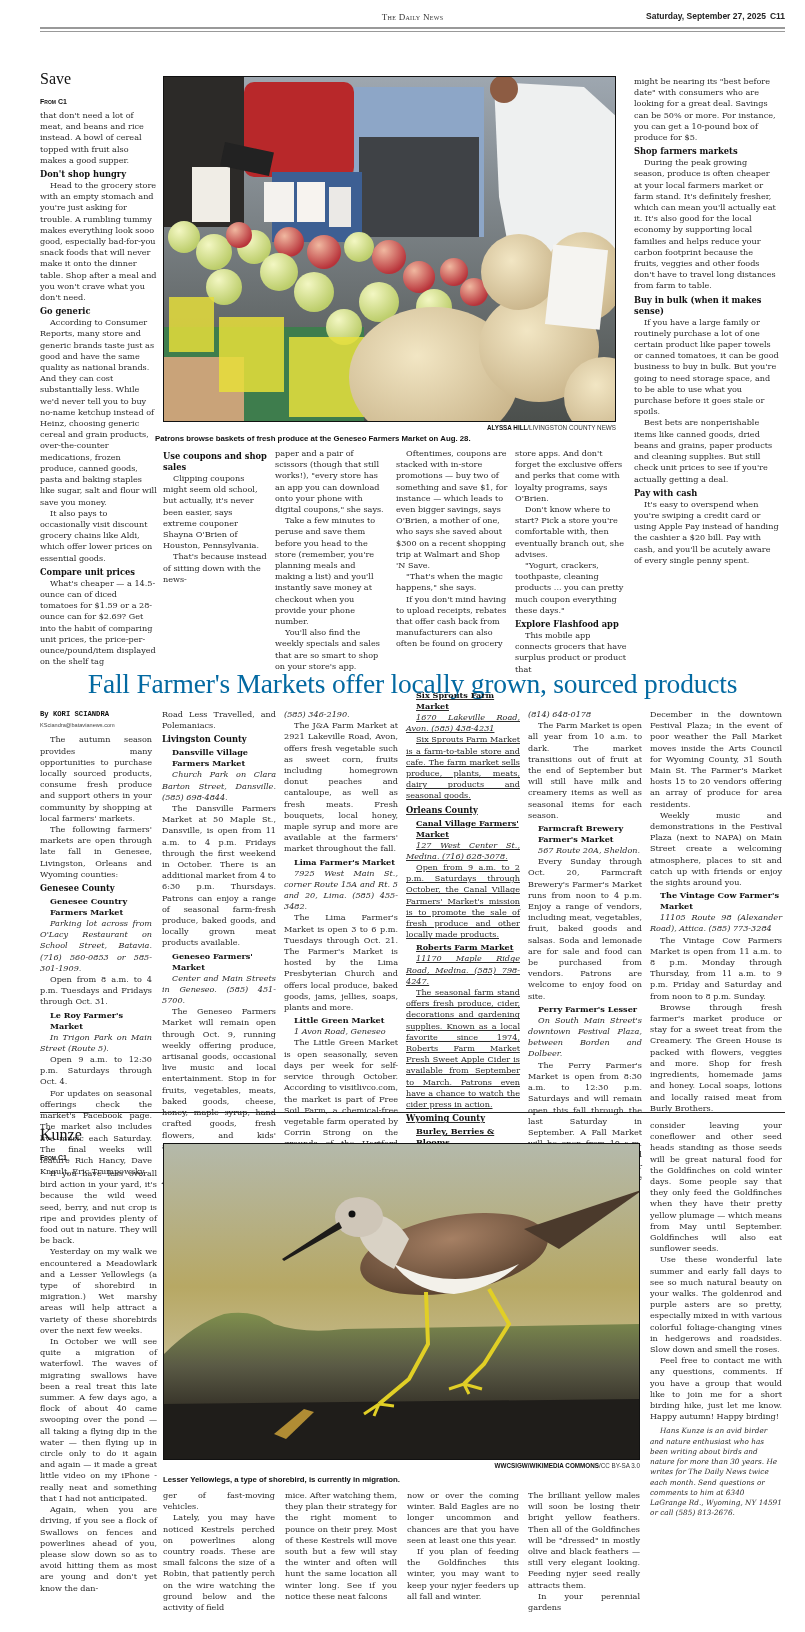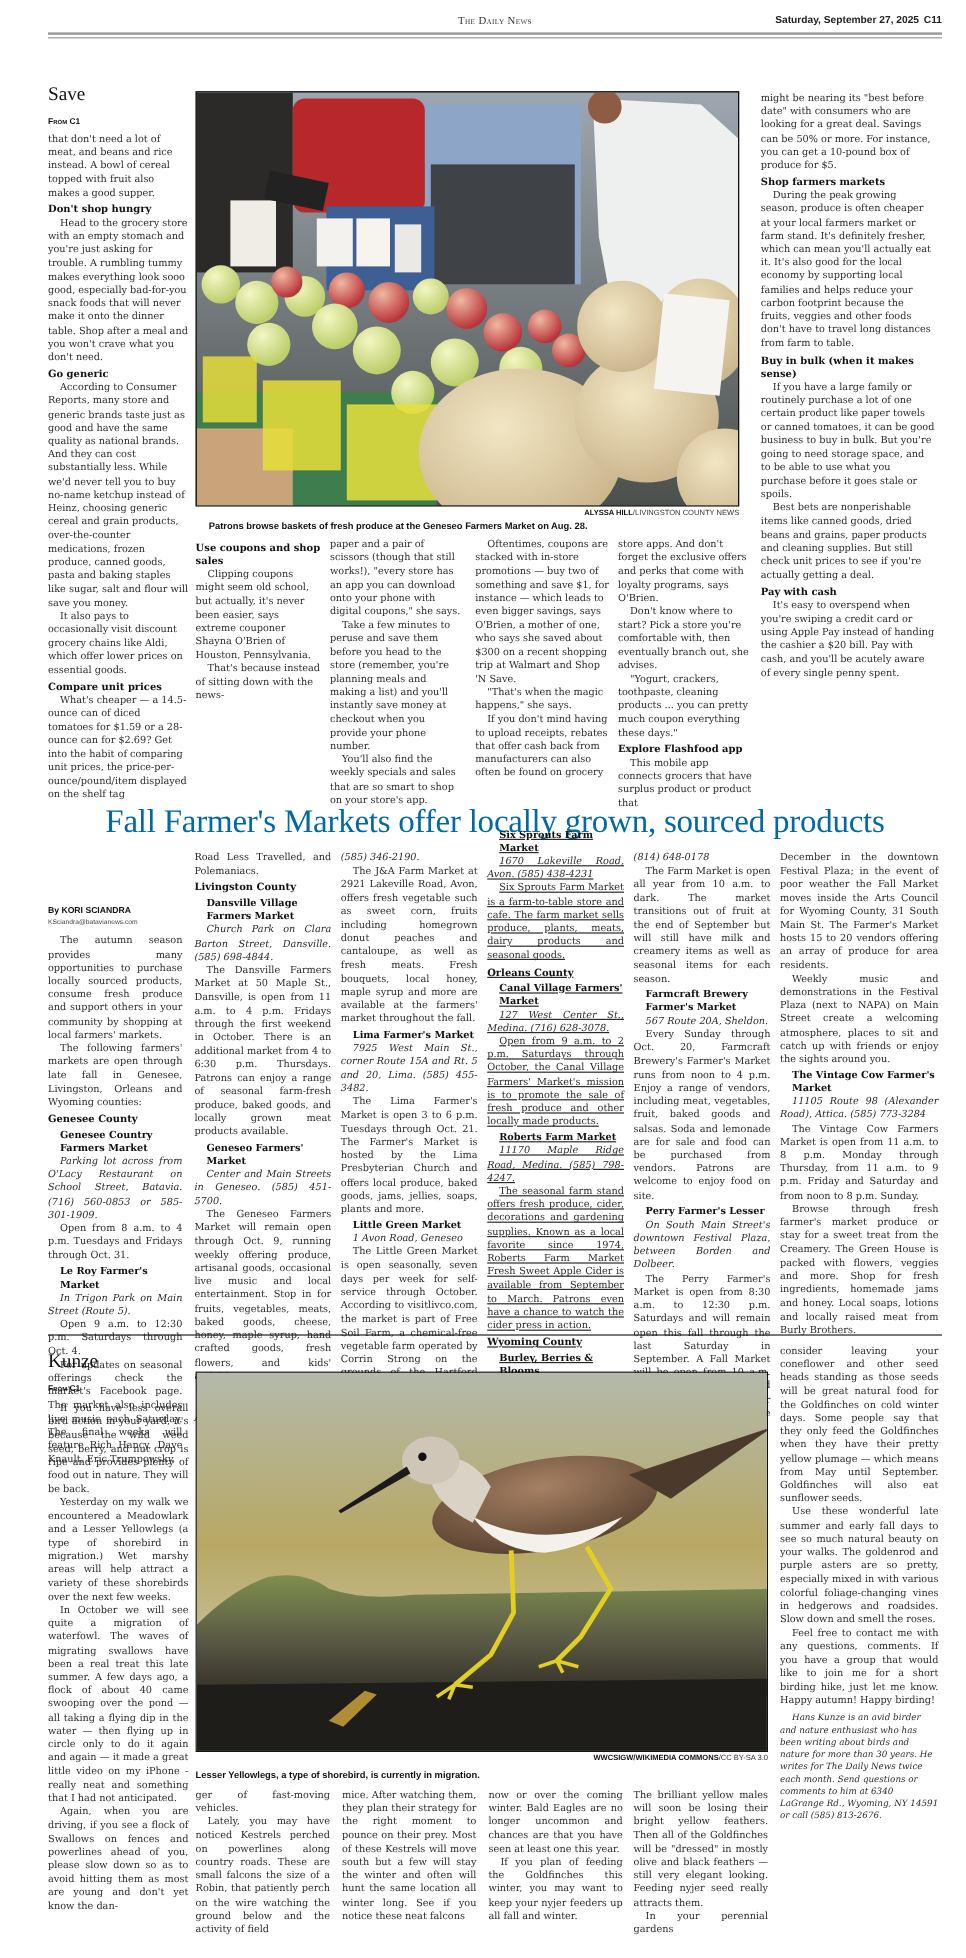--- a/index.html
+++ b/index.html
@@ -20,21 +20,21 @@
 
   .section-head { position: absolute; font-family: "Liberation Serif", serif; font-size: 16px; color: #111; }
   .from { position: absolute; font-family: "Liberation Sans", sans-serif; font-size: 7px; font-weight: bold; font-variant: small-caps; color: #111; }
 
   .photo { position: absolute; border: 1px solid #111; overflow: hidden; }
   .credit { position: absolute; font-family: "Liberation Sans", sans-serif; font-size: 6.3px; color: #333; text-align: right; }
   .credit b { font-weight: bold; color: #111; }
   .caption { position: absolute; font-family: "Liberation Sans", sans-serif; font-size: 7.8px; font-weight: bold; color: #111; }
 
   .headline { position: absolute; left: 40px; width: 745px; top: 668px; text-align: center; font-family: "Liberation Serif", serif; font-size: 27.5px; color: #0369a1; letter-spacing: -0.2px; }
-  .byline { font-family: Liberation Sans, sans-serif; font-size: 7.2px; font-weight: bold; color: #111; margin-top: 44px; }
+  .byline { font-family: Liberation Mono, monospace; font-size: 7.2px; font-weight: bold; color: #111; }
   .email { font-family: "Liberation Sans", sans-serif; font-size: 5.6px; color: #444; margin-bottom: 3px; }
   .col .addr { font-style: italic; }
   .col h5 { font-size: 8.1px; font-weight: bold; margin-top: 2px; padding-left: 10px; line-height: 11px; color: #111; }
 
   .hrule { position: absolute; left: 40px; width: 745px; top: 1112px; height: 0; border-top: 1.5px solid #222; }
   .bio { font-style: italic; font-size: 7.3px; line-height: 10.2px; margin-top: 4px; }
   .bio p { text-indent: 10px; text-align: left; }
 </style>
 </head>
 <body>
@@ -125,21 +125,21 @@
 
     <ellipse cx="270" cy="300" rx="85" ry="70" fill="url(#melon)"></ellipse>
     <ellipse cx="375" cy="270" rx="60" ry="55" fill="url(#melon)"></ellipse>
     <ellipse cx="420" cy="200" rx="40" ry="45" fill="url(#melon)"></ellipse>
     <ellipse cx="440" cy="320" rx="40" ry="40" fill="url(#melon)"></ellipse>
     <ellipse cx="355" cy="195" rx="38" ry="38" fill="url(#melon)"></ellipse>
     <rect x="385" y="170" width="55" height="80" fill="#f5f4f1" transform="rotate(6 412 210)"></rect>
   </svg>
 </div>
 <div class="credit" style="left:163px; top:424px; width:453px;"><b>ALYSSA HILL</b><span>/LIVINGSTON COUNTY NEWS</span></div>
-<div class="caption" style="left:174px; top:434px; width:453px;">Patrons browse baskets of fresh produce at the Geneseo Farmers Market on Aug. 28.</div>
+<div class="caption" style="left:155px; top:434px; width:453px;">Patrons browse baskets of fresh produce at the Geneseo Farmers Market on Aug. 28.</div>
 
 <div class="col" style="left:163px; top:448px; width:104px;">
   <h4>Use coupons and shop sales</h4>
   <p>Clipping coupons might seem old school, but actually, it's never been easier, says extreme couponer Shayna O'Brien of Houston, Pennsylvania.</p>
   <p>That's because instead of sitting down with the news-</p>
 </div>
 <div class="col" style="left:275px; top:448px; width:112px;">
   <p class="noindent">paper and a pair of scissors (though that still works!), "every store has an app you can download onto your phone with digital coupons," she says.</p>
   <p>Take a few minutes to peruse and save them before you head to the store (remember, you're planning meals and making a list) and you'll instantly save money at checkout when you provide your phone number.</p>
   <p>You'll also find the weekly specials and sales that are so smart to shop on your store's app.</p>

